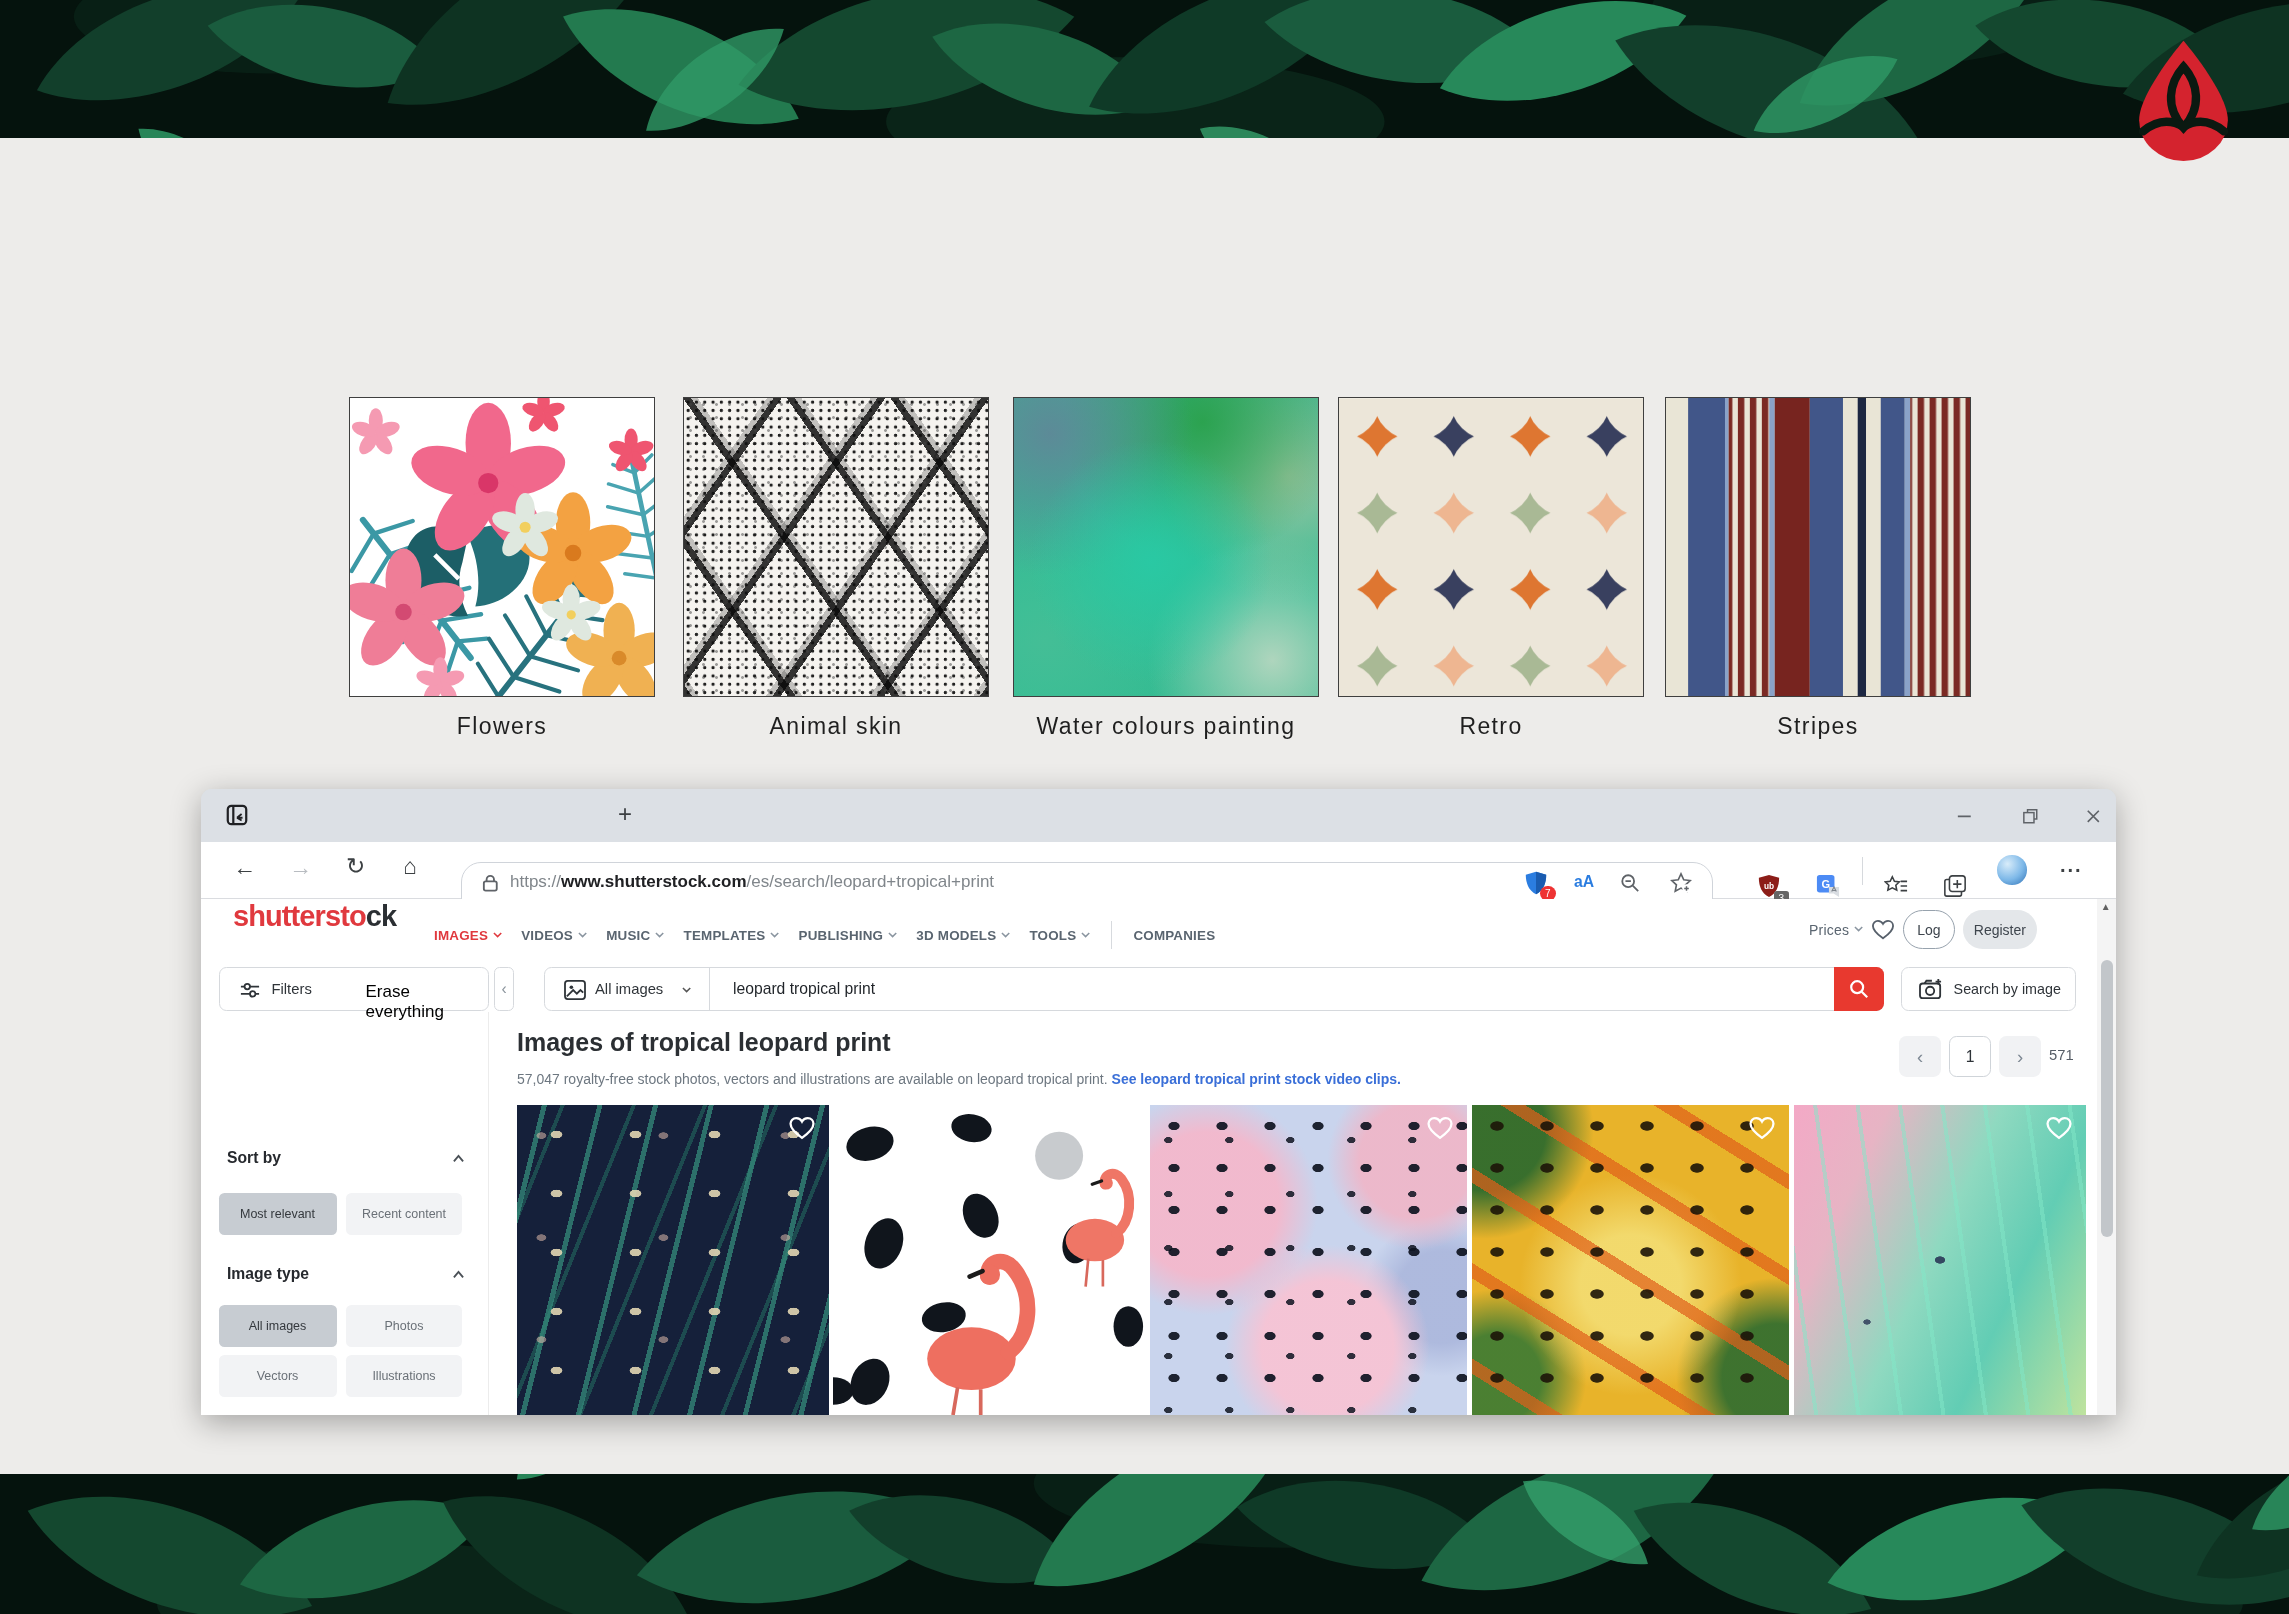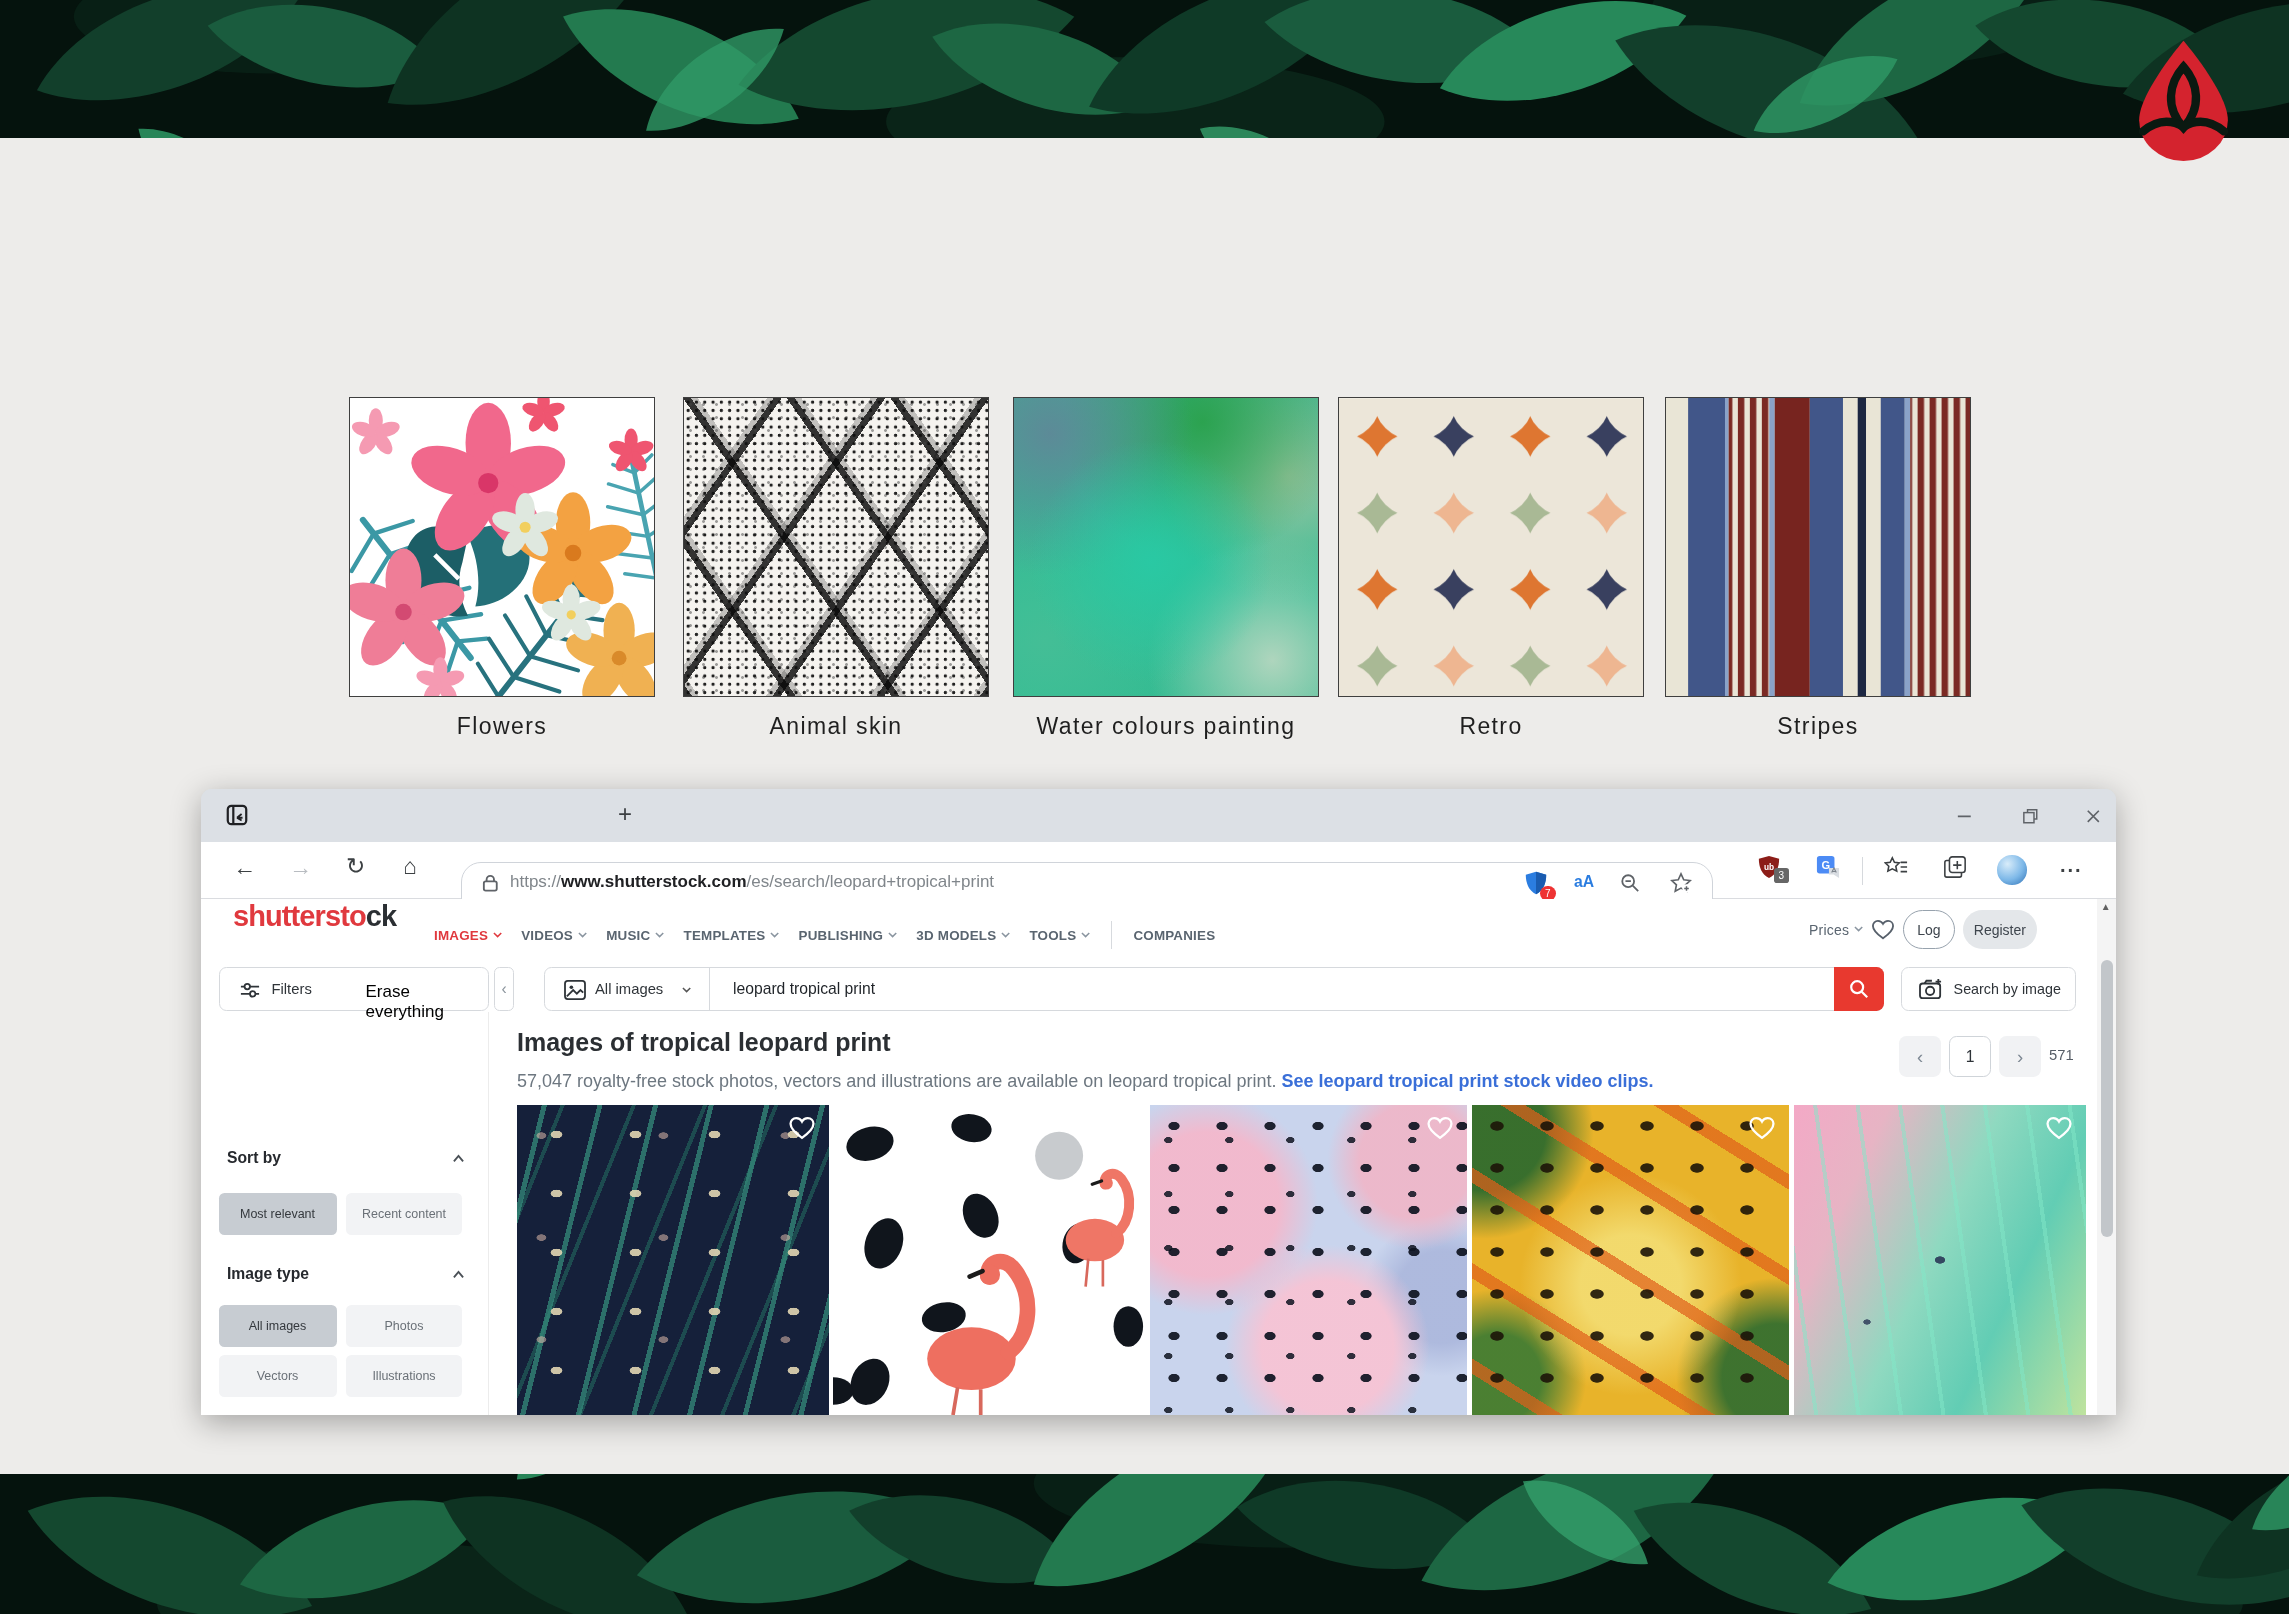--- a/index.html
+++ b/index.html
@@ -42,21 +42,21 @@
   .tabstrip{position:absolute;left:0;top:0;width:100%;height:53px;background:#dce0e5}
   .tab-active{position:absolute;left:62px;top:6.5px;width:340px;height:46px;background:#fff;border-radius:9.2px 9.2px 0 0;
     box-shadow:0 0 3.7px rgba(0,0,0,.12)}
   .tab-title{position:absolute;left:50px;top:14px;width:238px;font-size:14.8px;color:#3f4349;white-space:nowrap;overflow:hidden}
   .winbtn{position:absolute;top:13px;width:28px;height:28px;display:flex;align-items:center;justify-content:center;color:#5f6368}
   .toolbar{position:absolute;left:0;top:53px;width:100%;height:57px;background:#fff;border-bottom:0.9px solid #dadce0}
   .navglyph{font-size:23px;color:#3c4043;line-height:1}
   .addressbar{position:absolute;left:260px;top:20px;width:1252px;height:58px;border:0.9px solid #d0d4da;border-radius:20px;background:#fff}
   .urltext{position:absolute;left:48px;top:9.2px;font-size:17px;white-space:nowrap}
   .url-dim{color:#80868b}.url-domain{color:#202124;font-weight:700}
-  .tool-ic{position:absolute;top:4px;width:33px;height:33px;display:flex;align-items:flex-end;justify-content:center}
+  .tool-ic{position:absolute;top:27px;width:33px;height:33px;display:flex;align-items:center;justify-content:center}
 
   .page{position:absolute;left:0;top:110px;width:1915px;height:516px;background:#fff;overflow:hidden}
 
   
   .ss-logo{position:absolute;left:32px;top:1px;font-size:29px;font-weight:700;letter-spacing:-0.9px;color:#e0393e}
   .ss-logo .dark{color:#2b2f33}
   .ss-nav{position:absolute;left:233px;top:22px;display:flex;align-items:center;gap:19.4px}
   .nav-item{display:flex;align-items:center;gap:4.6px;font-size:13.4px;font-weight:700;color:#5a6570;letter-spacing:0.2px}
   .nav-item.red{color:#e0393e}
   .nav-divider{width:0.9px;height:28px;background:#d7dade;margin:0 1.8px}
@@ -82,21 +82,21 @@
   
   .panel{position:absolute;left:0;top:113px;width:288px;height:403px;border-right:0.9px solid #ececec}
   .side-title{position:absolute;left:26px;font-size:15.7px;font-weight:700;color:#26292e}
   .side-chev{position:absolute;left:251px;width:13px;height:9.2px}
   .opt{position:absolute;height:42px;border-radius:5.5px;display:flex;align-items:center;justify-content:center;
     font-size:12.5px;color:#6a7077;background:#f2f3f5}
   .opt.sel{background:#c7ccd2;color:#34383d}
 
   
   .res-h1{position:absolute;left:316px;top:129px;font-size:25px;font-weight:700;color:#2b2f33}
-  .res-sub{position:absolute;left:316px;top:172px;font-size:18px;color:#6d7780}
+  .res-sub{position:absolute;left:316px;top:172px;font-size:14px;color:#6d7780}
   .res-sub a{color:#3a6fd8;text-decoration:none;font-weight:700}
   .pgbtn{position:absolute;top:137px;width:42px;height:41px;border-radius:7.4px;background:#f1f2f4;color:#7d8893;
     display:flex;align-items:center;justify-content:center;font-size:18.5px}
   .pgnum{position:absolute;top:137px;width:42px;height:41px;border-radius:7.4px;border:0.9px solid #cfd4d9;background:#fff;color:#2e3338;
     display:flex;align-items:center;justify-content:center;font-size:15.7px}
   .pgtotal{position:absolute;left:1848px;top:148px;font-size:14.8px;color:#565d66}
 
   .thumb{position:absolute;top:206px;height:310px;overflow:hidden}
   .thumb .heart{position:absolute;right:13px;top:11px}
   .t1{background-color:#15203a;background-image:

